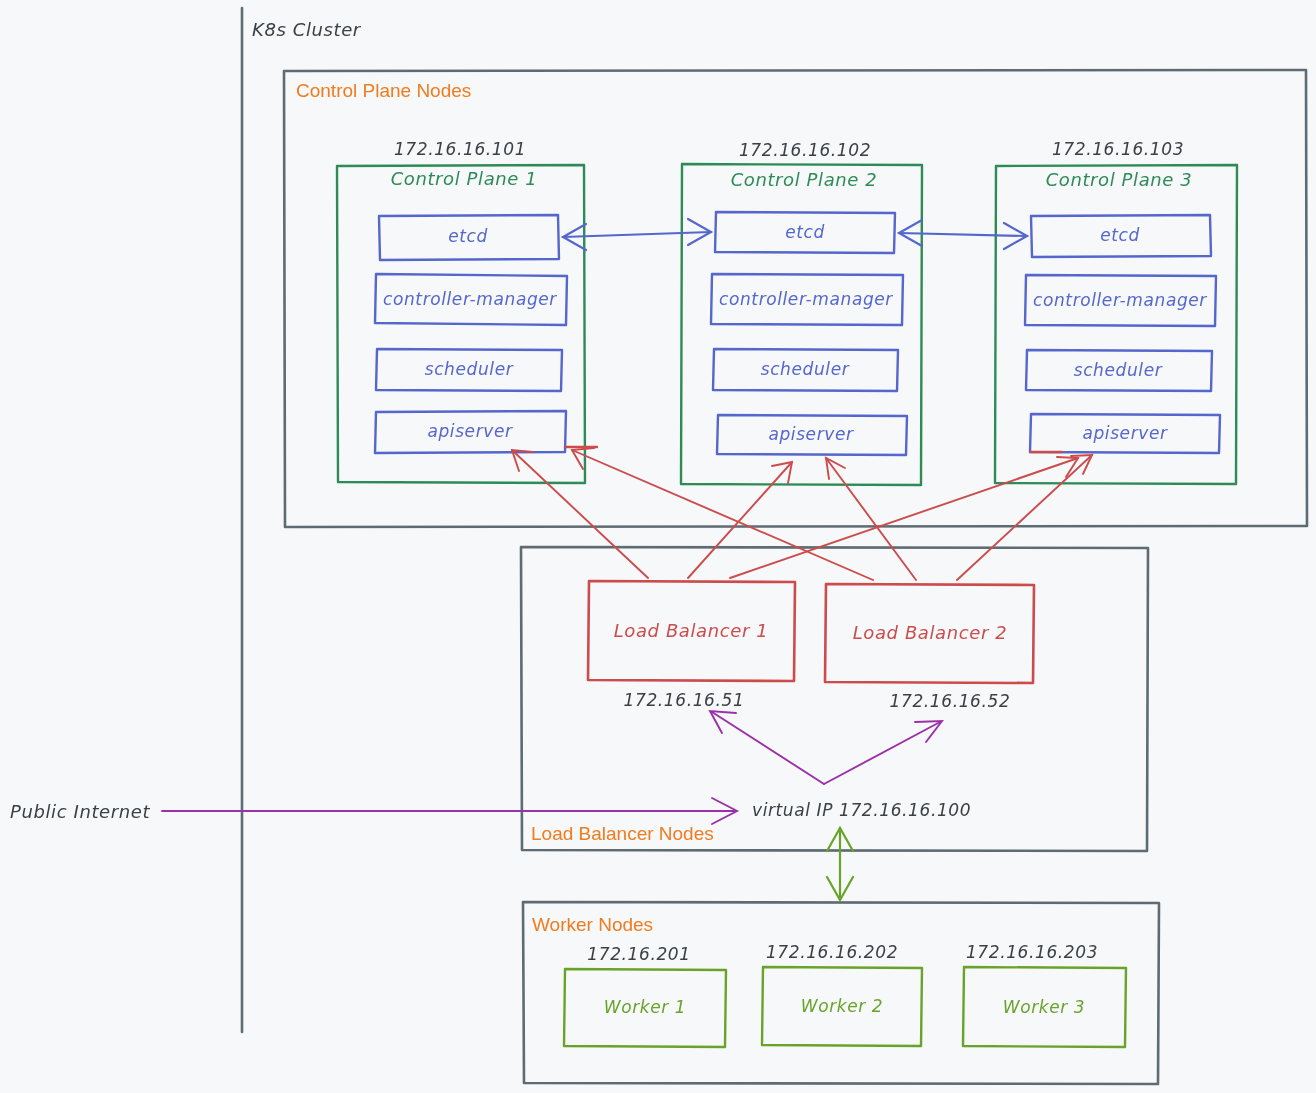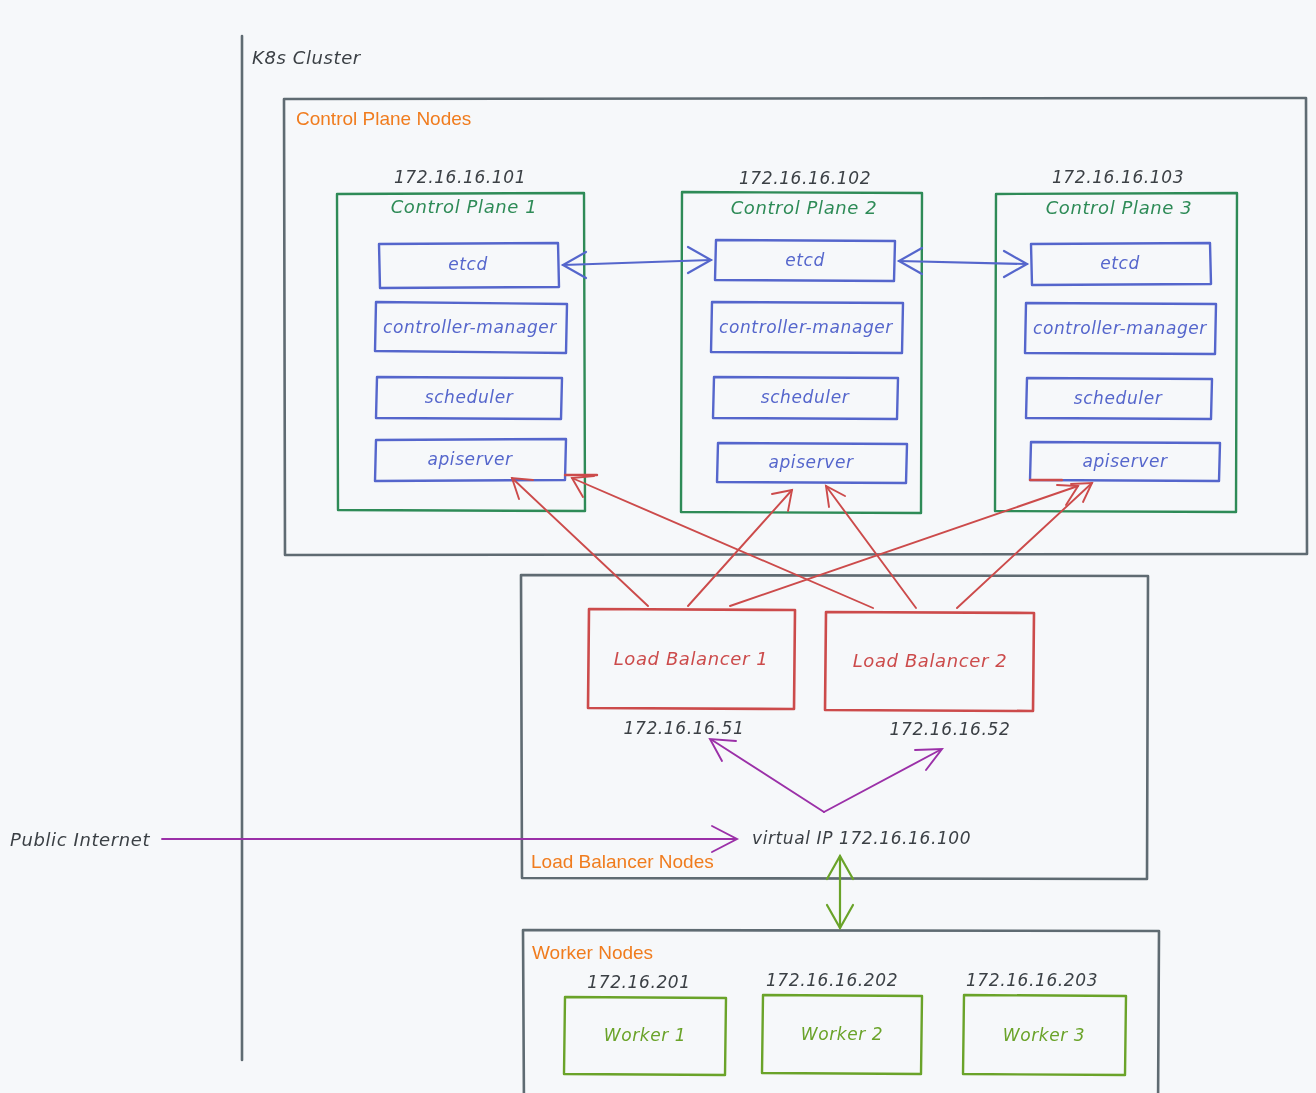--- a/index.html
+++ b/index.html
@@ -3,21 +3,21 @@
 <meta charset="utf-8">
 <style>
   html,body{margin:0;padding:0;}
   body{
     width:1316px;height:1093px;
     background:#f6f8fa;
     font-family:"DejaVu Sans", sans-serif;
     overflow:hidden;
     position:relative;
   }
-  #stage{position:absolute;inset:0;width:1316px;height:1022px;margin-top:28px;}
+  #stage{position:absolute;inset:0;width:1316px;height:1022px;}
   svg.layer{position:absolute;left:0;top:0;width:1316px;height:1093px;overflow:visible;}
   .hand{font-family:"DejaVu Sans", sans-serif;font-style:italic;letter-spacing:.6px;}
   .sans{font-family:"Liberation Sans", sans-serif;}
   text{dominant-baseline:middle;}
 </style>
 </head>
 <body>
 
 <div id="stage">
 

